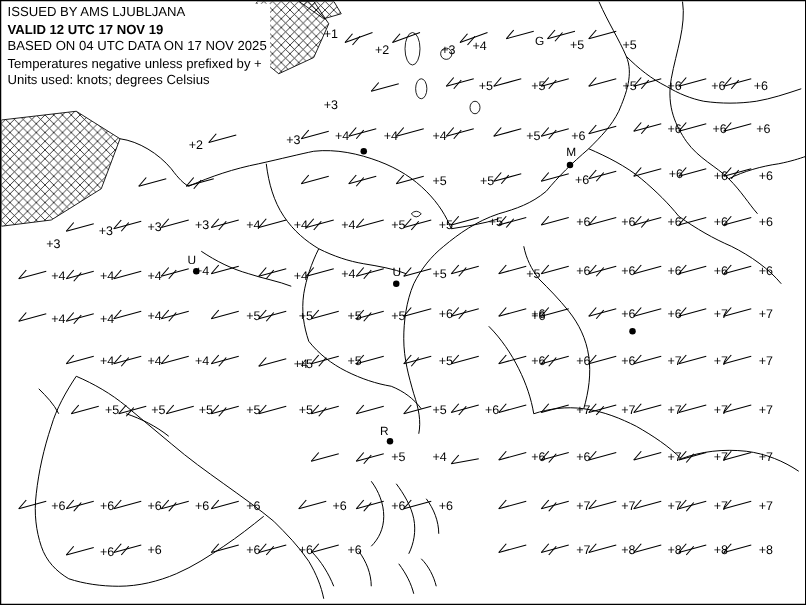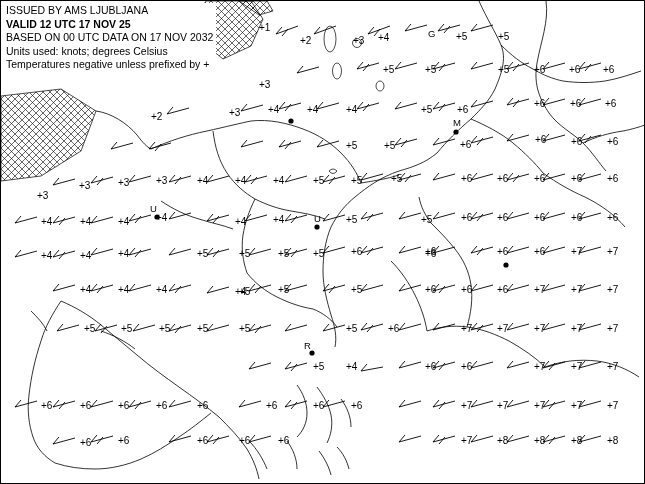--- a/index.html
+++ b/index.html
@@ -783,24 +783,24 @@
         </g>
       <g>
           <path d="M578,441 L600,435"></path>
           <path d="M578,441 L584,434"></path>
         </g>
     </g>
   </svg>
 
   <div class="hdr">
     <div>ISSUED BY AMS LJUBLJANA</div>
-    <div class="b">VALID 12 UTC 17 NOV 25</div>
-    <div>BASED ON 00 UTC DATA ON 17 NOV 2032</div>
+    <div class="b">VALID 12 UTC 17 NOV 19</div>
+    <div>BASED ON 04 UTC DATA ON 17 NOV 2025</div>
+    <div>Temperatures negative unless prefixed by +</div>
     <div>Units used: knots; degrees Celsius</div>
-    <div>Temperatures negative unless prefixed by +</div>
   </div>
 
 
   <div id="tlabels">
       <div class="tlbl" style="left: 258px; top: 21px;">+1</div>
       <div class="tlbl" style="left: 299px; top: 34px;">+2</div>
       <div class="tlbl" style="left: 352px; top: 34px;">+3</div>
       <div class="tlbl" style="left: 377px; top: 31px;">+4</div>
       <div class="tlbl" style="left: 455px; top: 30px;">+5</div>
       <div class="tlbl" style="left: 497px; top: 30px;">+5</div>

